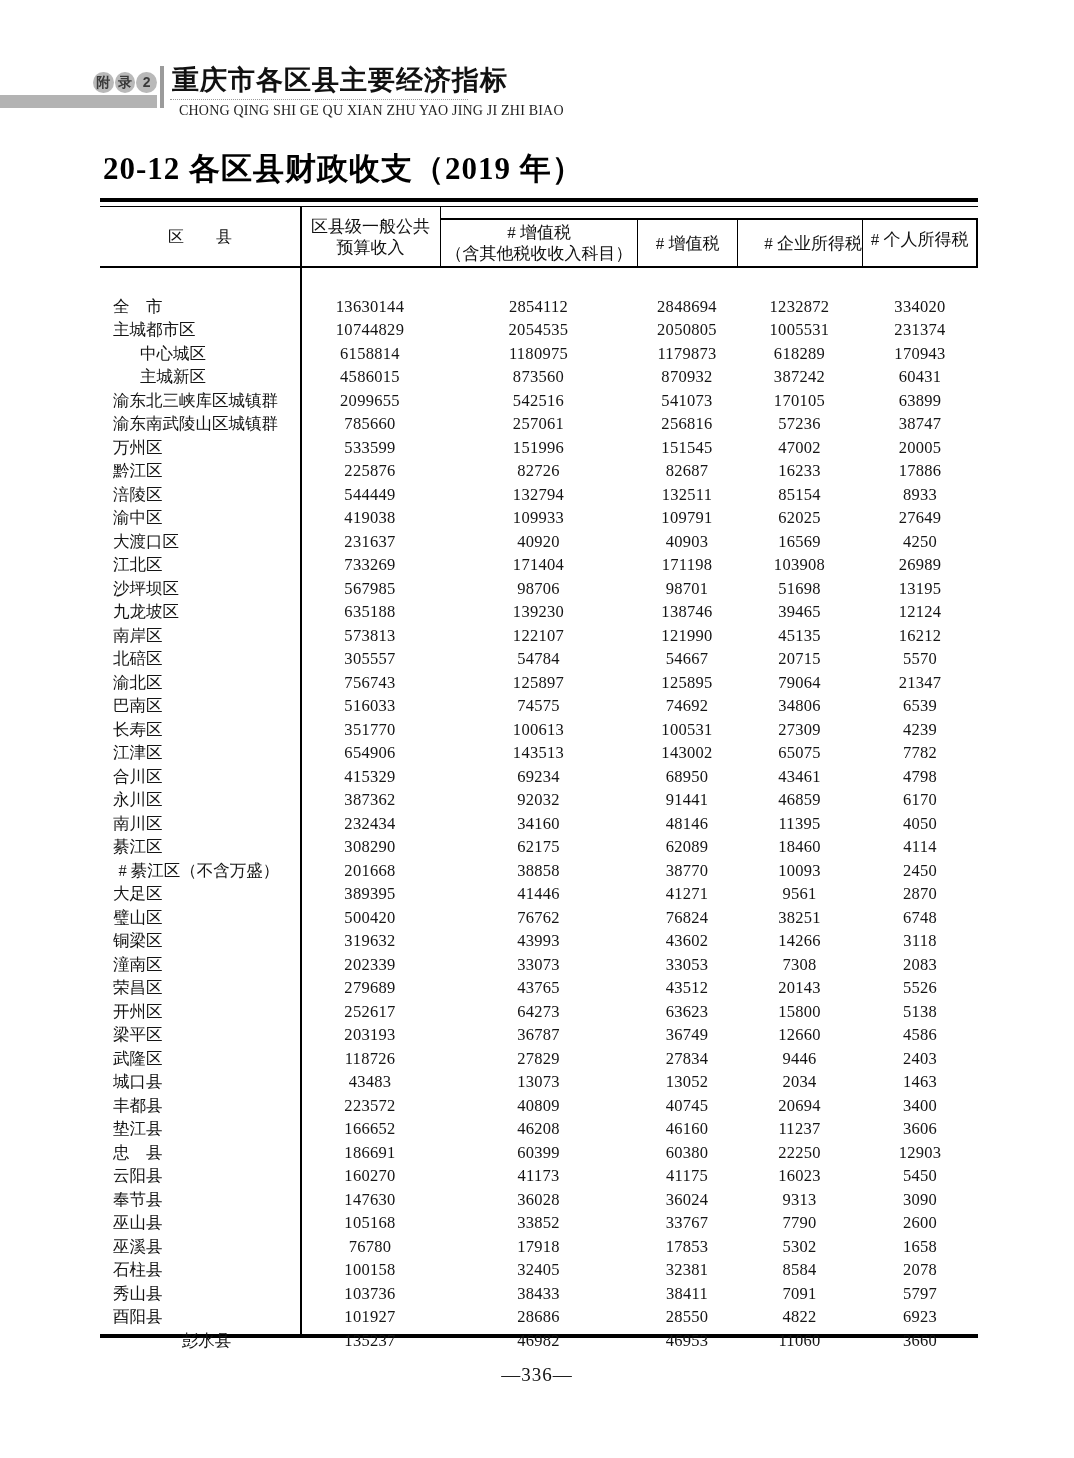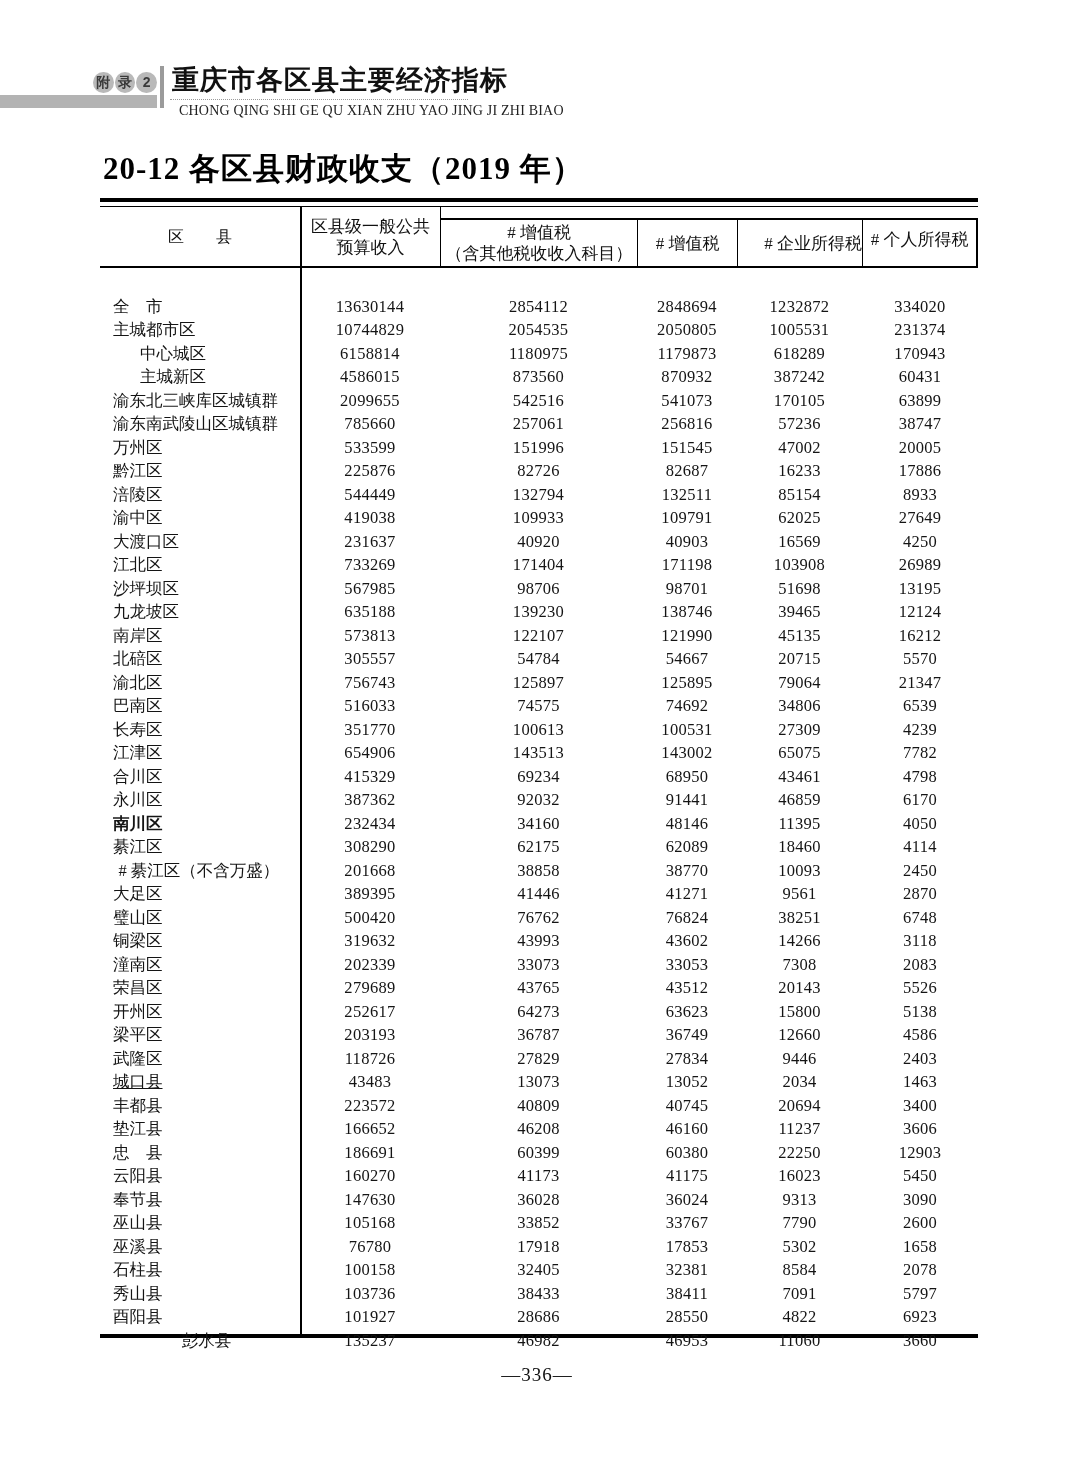--- a/index.html
+++ b/index.html
@@ -304,21 +304,21 @@
         </div>
         <div class="trow">
           <div class="cell name" style="padding-left: 13px;">永川区</div>
           <div class="cell num">387362</div>
           <div class="cell num">92032</div>
           <div class="cell num">91441</div>
           <div class="cell num">46859</div>
           <div class="cell num">6170</div>
         </div>
         <div class="trow">
-          <div class="cell name" style="padding-left: 13px; font-weight: bold;">南川区</div>
+          <div class="cell name" style="padding-left: 13px;">南川区</div>
           <div class="cell num">232434</div>
           <div class="cell num">34160</div>
           <div class="cell num">48146</div>
           <div class="cell num">11395</div>
           <div class="cell num">4050</div>
         </div>
         <div class="trow">
           <div class="cell name" style="padding-left: 13px;">綦江区</div>
           <div class="cell num">308290</div>
           <div class="cell num">62175</div>
@@ -392,21 +392,21 @@
         </div>
         <div class="trow">
           <div class="cell name" style="padding-left: 13px;">武隆区</div>
           <div class="cell num">118726</div>
           <div class="cell num">27829</div>
           <div class="cell num">27834</div>
           <div class="cell num">9446</div>
           <div class="cell num">2403</div>
         </div>
         <div class="trow">
-          <div class="cell name" style="padding-left: 13px; text-decoration: underline;">城口县</div>
+          <div class="cell name" style="padding-left: 13px;">城口县</div>
           <div class="cell num">43483</div>
           <div class="cell num">13073</div>
           <div class="cell num">13052</div>
           <div class="cell num">2034</div>
           <div class="cell num">1463</div>
         </div>
         <div class="trow">
           <div class="cell name" style="padding-left: 13px;">丰都县</div>
           <div class="cell num">223572</div>
           <div class="cell num">40809</div>

